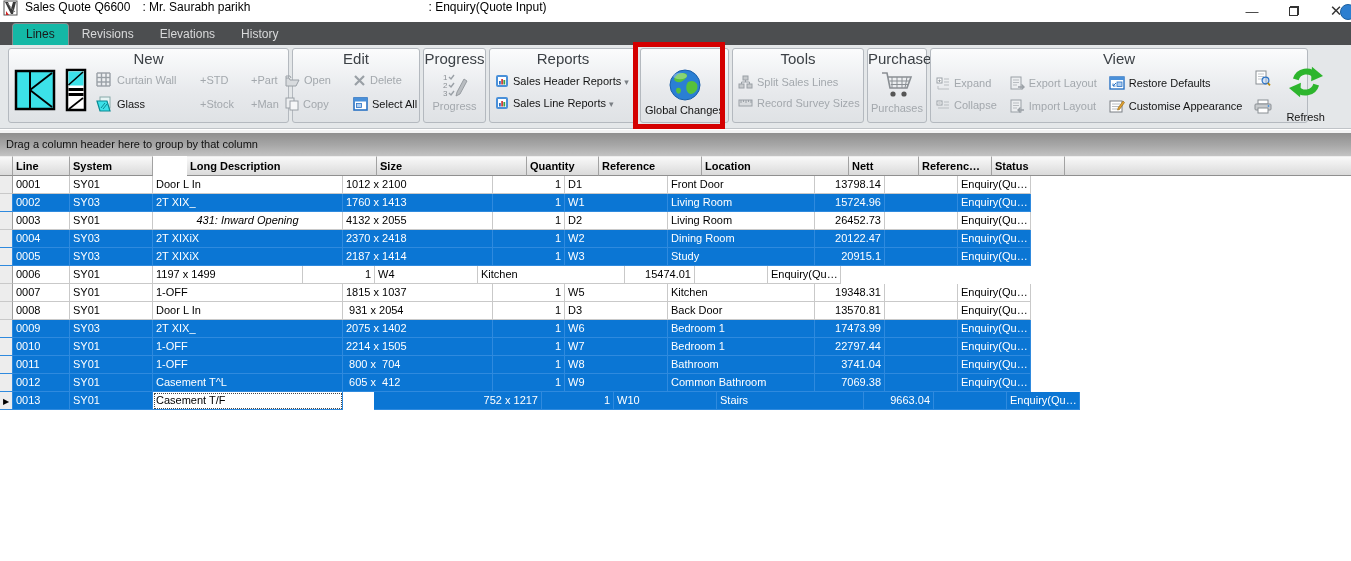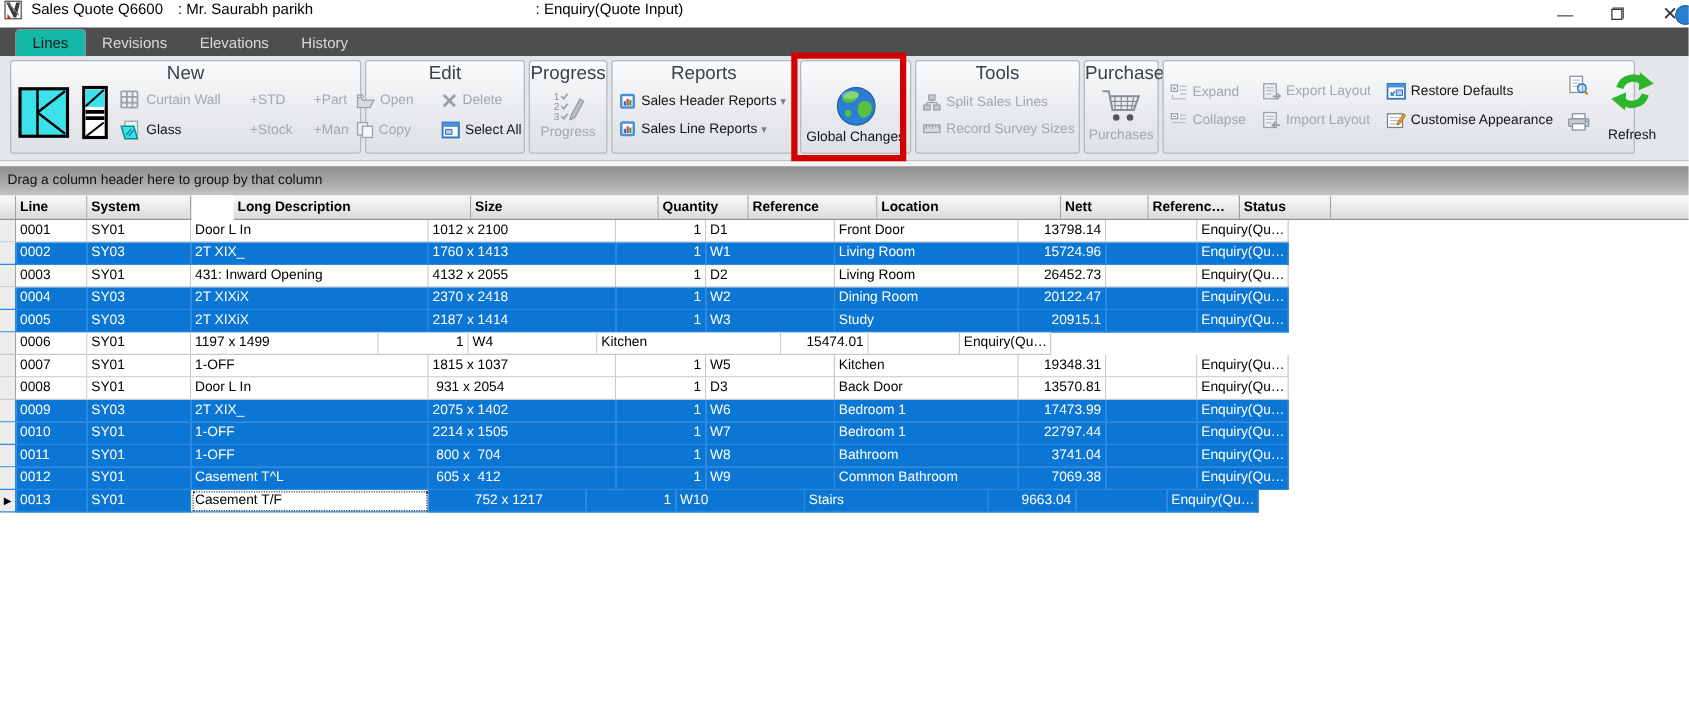--- a/index.html
+++ b/index.html
@@ -291,20 +291,21 @@
           <path d="M12 7 V18 M17 7 V18 M22 7 V18 M27 7 L25 18 M9.5 11 H30 M10.8 14.5 H28" stroke="#8a8f94" stroke-width="1"></path>
           <circle cx="13" cy="24" r="2.6" fill="#555"></circle>
           <circle cx="24" cy="24" r="2.6" fill="#555"></circle>
         </svg>
         <span class="rlabel dis">Purchases</span>
       </div>
     </div>
   </div>
 
   <div class="rgroup" style="width:378px;">
+    <div class="gtitle">View</div>
     <div class="gcontent">
       <div class="viewwrap">
         <div class="vcol">
           <span class="rbtn">
             <svg width="14" height="13" viewBox="0 0 14 13">
               <rect x="1" y="1" width="5" height="5" fill="#fff" stroke="#9aa0a6"></rect>
               <path d="M3.5 2.5 V5 M2.2 3.7 H4.8" stroke="#9aa0a6"></path>
               <path d="M8 2 H13 M8 5 H13 M8 8 H13 M2 9 V12 M2 12 H13" stroke="#b9bdc1"></path>
             </svg>
             <span class="rlabel dis">Expand</span>
@@ -433,21 +434,21 @@
         <div class="gcell" style="width:103px;text-align:left;">W1</div>
         <div class="gcell" style="width:147px;text-align:left;">Living Room</div>
         <div class="gcell" style="width:70px;text-align:right;">15724.96</div>
         <div class="gcell" style="width:73px;text-align:left;"></div>
         <div class="gcell" style="width:73px;text-align:left;">Enquiry(Qu…</div>
       </div>
       <div class="grow">
         <div class="gcell ind"></div>
         <div class="gcell" style="width:57px;text-align:left;">0003</div>
         <div class="gcell" style="width:83px;text-align:left;">SY01</div>
-        <div class="gcell" style="width:190px;text-align:left;">431: Inward Opening</div>
+        <div class="gcell" style="width:190px;text-align:center;font-style:italic;">431: Inward Opening</div>
         <div class="gcell" style="width:150px;text-align:left;">4132 x 2055</div>
         <div class="gcell" style="width:72px;text-align:right;">1</div>
         <div class="gcell" style="width:103px;text-align:left;">D2</div>
         <div class="gcell" style="width:147px;text-align:left;">Living Room</div>
         <div class="gcell" style="width:70px;text-align:right;">26452.73</div>
         <div class="gcell" style="width:73px;text-align:left;"></div>
         <div class="gcell" style="width:73px;text-align:left;">Enquiry(Qu…</div>
       </div>
       <div class="grow sel">
         <div class="gcell ind"></div>
@@ -563,21 +564,21 @@
         <div class="gcell" style="width:147px;text-align:left;">Common Bathroom</div>
         <div class="gcell" style="width:70px;text-align:right;">7069.38</div>
         <div class="gcell" style="width:73px;text-align:left;"></div>
         <div class="gcell" style="width:73px;text-align:left;">Enquiry(Qu…</div>
       </div>
       <div class="grow sel">
         <div class="gcell ind"><span class="cur-arrow">▶</span></div>
         <div class="gcell" style="width:57px;text-align:left;">0013</div>
         <div class="gcell" style="width:83px;text-align:left;">SY01</div>
         <div class="gcell focus" style="width:190px;text-align:left;">Casement T/F</div>
-        <div class="gcell" style="width:126px;text-align:center;"> 752 x 1217</div>
+        <div class="gcell" style="width:168px;text-align:right;margin-left:31px;"> 752 x 1217</div>
         <div class="gcell" style="width:72px;text-align:right;">1</div>
         <div class="gcell" style="width:103px;text-align:left;">W10</div>
         <div class="gcell" style="width:147px;text-align:left;">Stairs</div>
         <div class="gcell" style="width:70px;text-align:right;">9663.04</div>
         <div class="gcell" style="width:73px;text-align:left;"></div>
         <div class="gcell" style="width:73px;text-align:left;">Enquiry(Qu…</div>
       </div>
     </div>
 </div>
 

